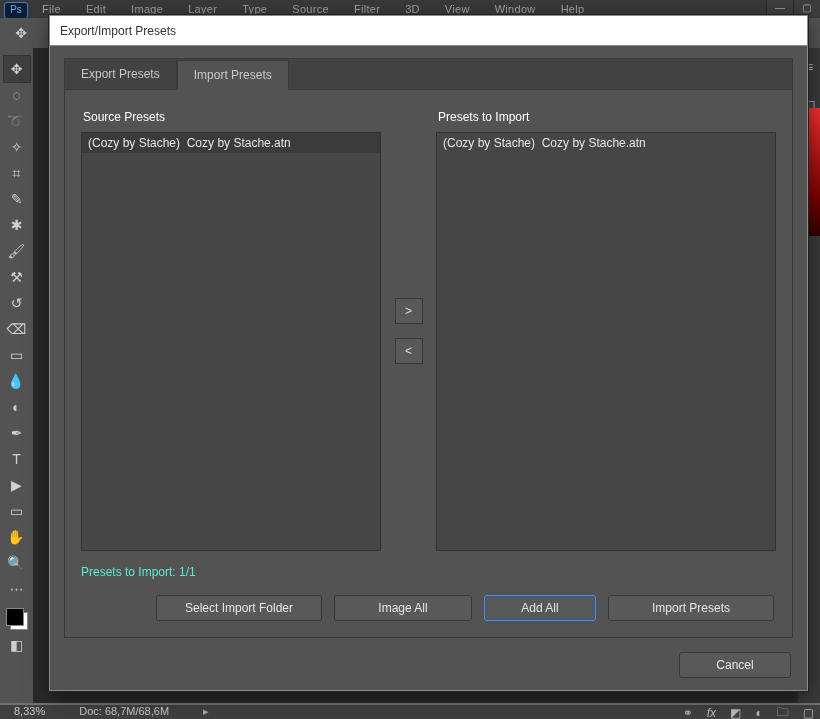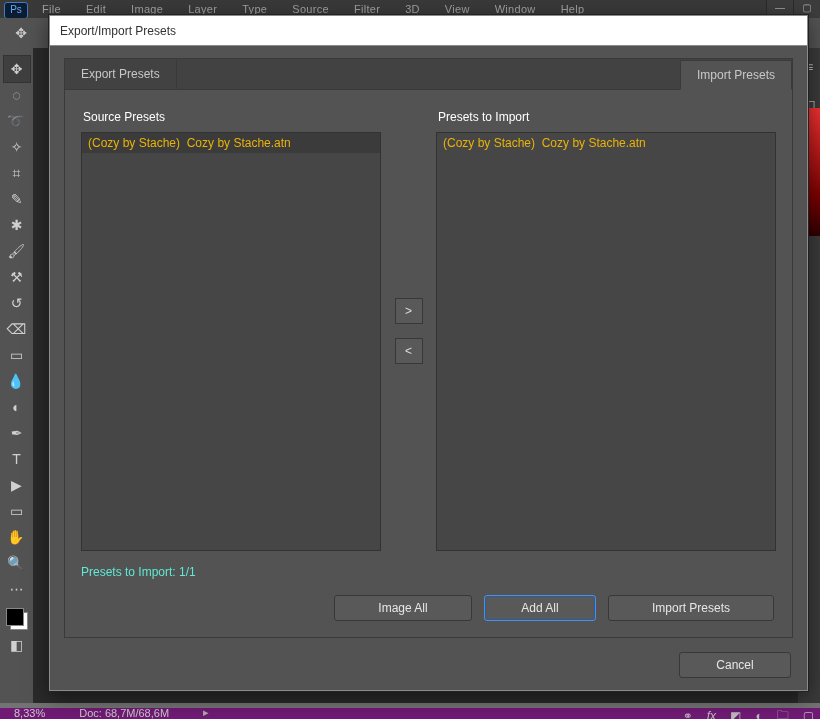--- a/index.html
+++ b/index.html
@@ -114,26 +114,26 @@
   }
   .bg-redstrip {
     position: absolute;
     right: 0; top: 108px; width: 18px; height: 128px;
     background: linear-gradient(#f03030, #7a0000 70%, #300000);
   }
 
   .bg-statusbar {
     position: absolute;
     left: 0; bottom: 0; right: 0; height: 16px;
-    background: #701a75;
-    border-top: 5px solid #737373;
+    background: #404040;
+    border-top: 2px solid #737373;
     color: #c8c8c8;
     font-size: 11px;
     display: flex;
-    align-items: flex-end;
+    align-items: flex-start;
     padding-left: 14px;
     gap: 34px;
     box-sizing: border-box;
   }
   .bg-statusbar .rt {
     position:absolute; right:6px; top:0; height:16px;
     display:flex; align-items:center; gap:14px; color:#bbb; font-size:12px;
   }
 
   
@@ -175,21 +175,20 @@
     display: flex;
     flex-direction: column;
     position: relative;
   }
   .tabstrip {
     height: 30px;
     background: #424242;
     display: flex;
     align-items: stretch;
     border-bottom: 1px solid #3a3a3a;
-    justify-content: space-between;
   }
   .tab {
     padding: 0 16px;
     display: flex;
     align-items: center;
     color: #c8c8c8;
     font-size: 12px;
     cursor: pointer;
     border-right: 1px solid #3a3a3a;
   }
@@ -232,21 +231,21 @@
     flex: 1;
     min-height: 380px;
     background: #464646;
     border: 1px solid #323232;
     overflow: auto;
     box-sizing: border-box;
   }
   .listbox .item {
     padding: 3px 6px;
     font-size: 12px;
-    color: #eab308;
+    color: #e5e5e5;
     cursor: pointer;
     white-space: pre;
   }
   .listbox .item.sel {
     background: #3b3b3b;
   }
   .gapcol {
     flex: 1;
     display: flex;
     flex-direction: column;
@@ -424,20 +423,21 @@
             <div class="listbox">
               <div class="item">(Cozy by Stache)  Cozy by Stache.atn</div>
             </div>
           </div>
 
         </div>
 
         <div class="countline">Presets to Import: 1/1</div>
 
         <div class="btnrow">
+          <div class="btn wide">Select Import Folder</div>
           <div class="btn mid">Image All</div>
           <div class="btn default">Add All</div>
           <div class="btn wide">Import Presets</div>
         </div>
 
       </div>
 
     </div>
 
     <div class="cancelrow">

